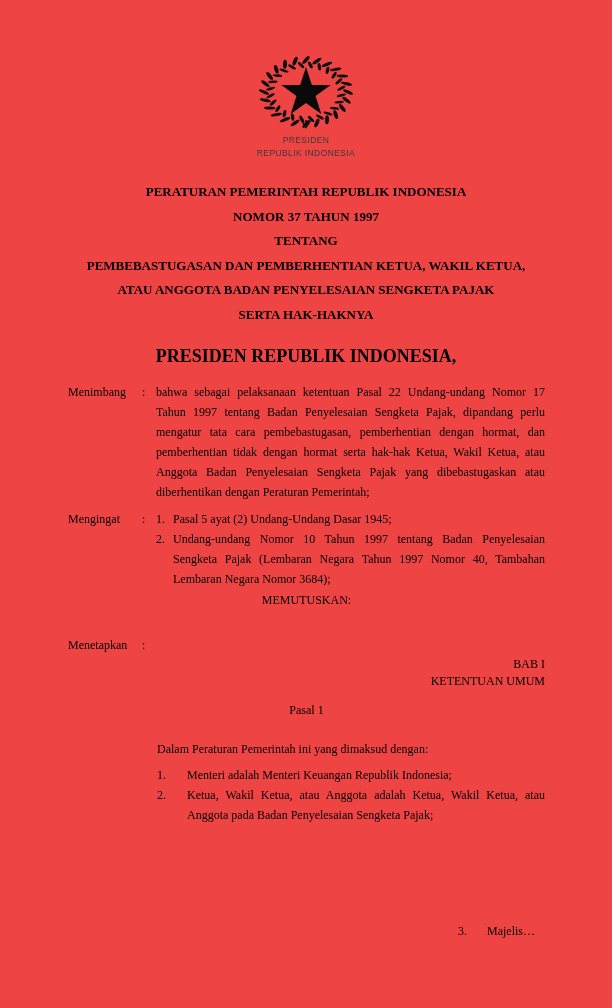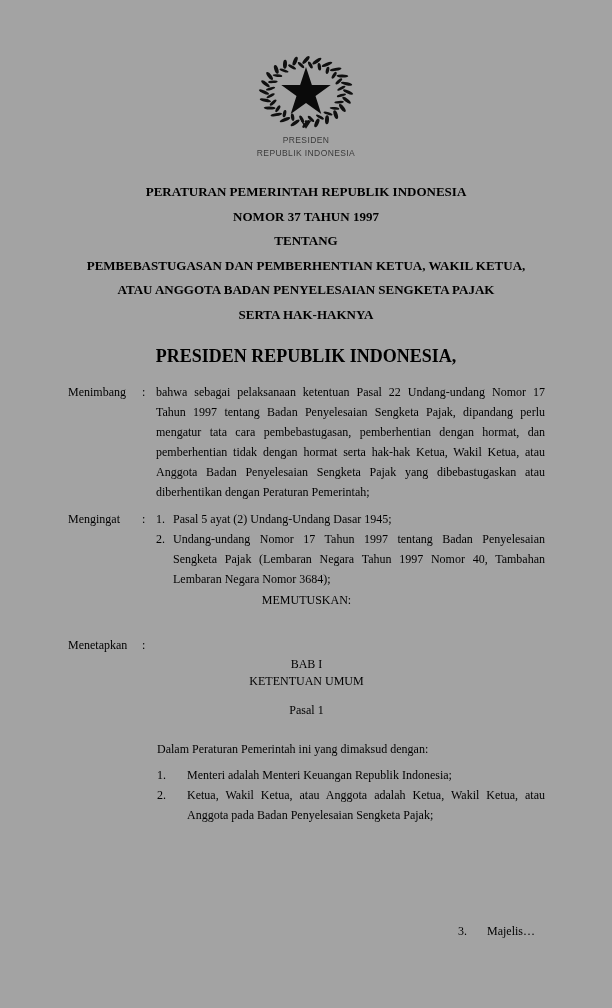--- a/index.html
+++ b/index.html
@@ -1,19 +1,19 @@
 <!DOCTYPE html>
 <html><head>
 <meta charset="utf-8">
 <style>
   html, body { margin:0; padding:0; background:#ffffff; }
   .page {
     position:relative;
     width:612px; height:1008px;
-    background:#a3a3a3;
+    background:#ef4444;
     font-family:"Liberation Serif", serif;
     color:#000;
     overflow:hidden;
   }
   .emblem { position:absolute; top:52px; left:258px; }
   .letterhead-text {
     position:absolute; top:134px; left:0; width:612px;
     text-align:center;
     font-family:"Liberation Sans", sans-serif;
     font-size:8.5px; line-height:12.5px; letter-spacing:0.4px;
@@ -31,21 +31,21 @@
   .main {
     position:absolute; top:382px; left:68px; width:477px;
     font-size:12px; line-height:20px;
   }
   .hang-row { display:grid; grid-template-columns:74px 14px 1fr; }
   .justify { text-align:justify; }
   .row-mengingat { margin-top:7px; }
   .num-item { display:grid; grid-template-columns:17px 1fr; }
   .memutuskan { margin-top:1px; text-align:center; }
   .row-menetapkan { margin-top:26px; line-height:19.5px; }
-  .chapter { text-align:center; line-height:17px; }
+  .chapter { text-align:right; line-height:17px; }
   .pasal-heading { text-align:center; line-height:17px; margin-top:12px; }
   .pasal-intro { margin-left:89px; margin-top:20px; }
   .pasal-item { display:grid; grid-template-columns:30px 1fr; margin-left:89px; }
   .pasal-item.first { margin-top:6px; }
   .catchword {
     position:absolute; top:921px; left:458px;
     font-size:12px; line-height:20px; display:flex;
   }
   .cw-num { width:29px; }
 </style>
@@ -145,21 +145,21 @@
     <div class="hang-row row-mengingat">
       <div>Mengingat</div>
       <div>:</div>
       <div>
         <div class="num-item">
           <div>1.</div>
           <div class="justify">Pasal 5 ayat (2) Undang-Undang Dasar 1945;</div>
         </div>
         <div class="num-item">
           <div>2.</div>
-          <div class="justify">Undang-undang Nomor 17 Tahun 1997 tentang Badan Penyelesaian Sengketa Pajak (Lembaran Negara Tahun 1997 Nomor 40, Tambahan Lembaran Negara Nomor 3684);</div>
+          <div class="justify">Undang-undang Nomor 10 Tahun 1997 tentang Badan Penyelesaian Sengketa Pajak (Lembaran Negara Tahun 1997 Nomor 40, Tambahan Lembaran Negara Nomor 3684);</div>
         </div>
       </div>
     </div>
 
     <div class="memutuskan">MEMUTUSKAN:</div>
 
     <div class="hang-row row-menetapkan">
       <div>Menetapkan</div>
       <div>:</div>
     </div>

